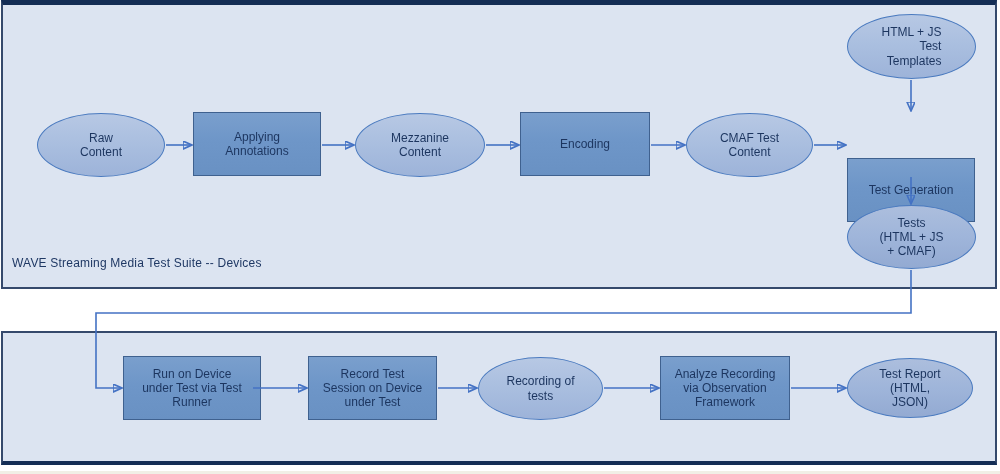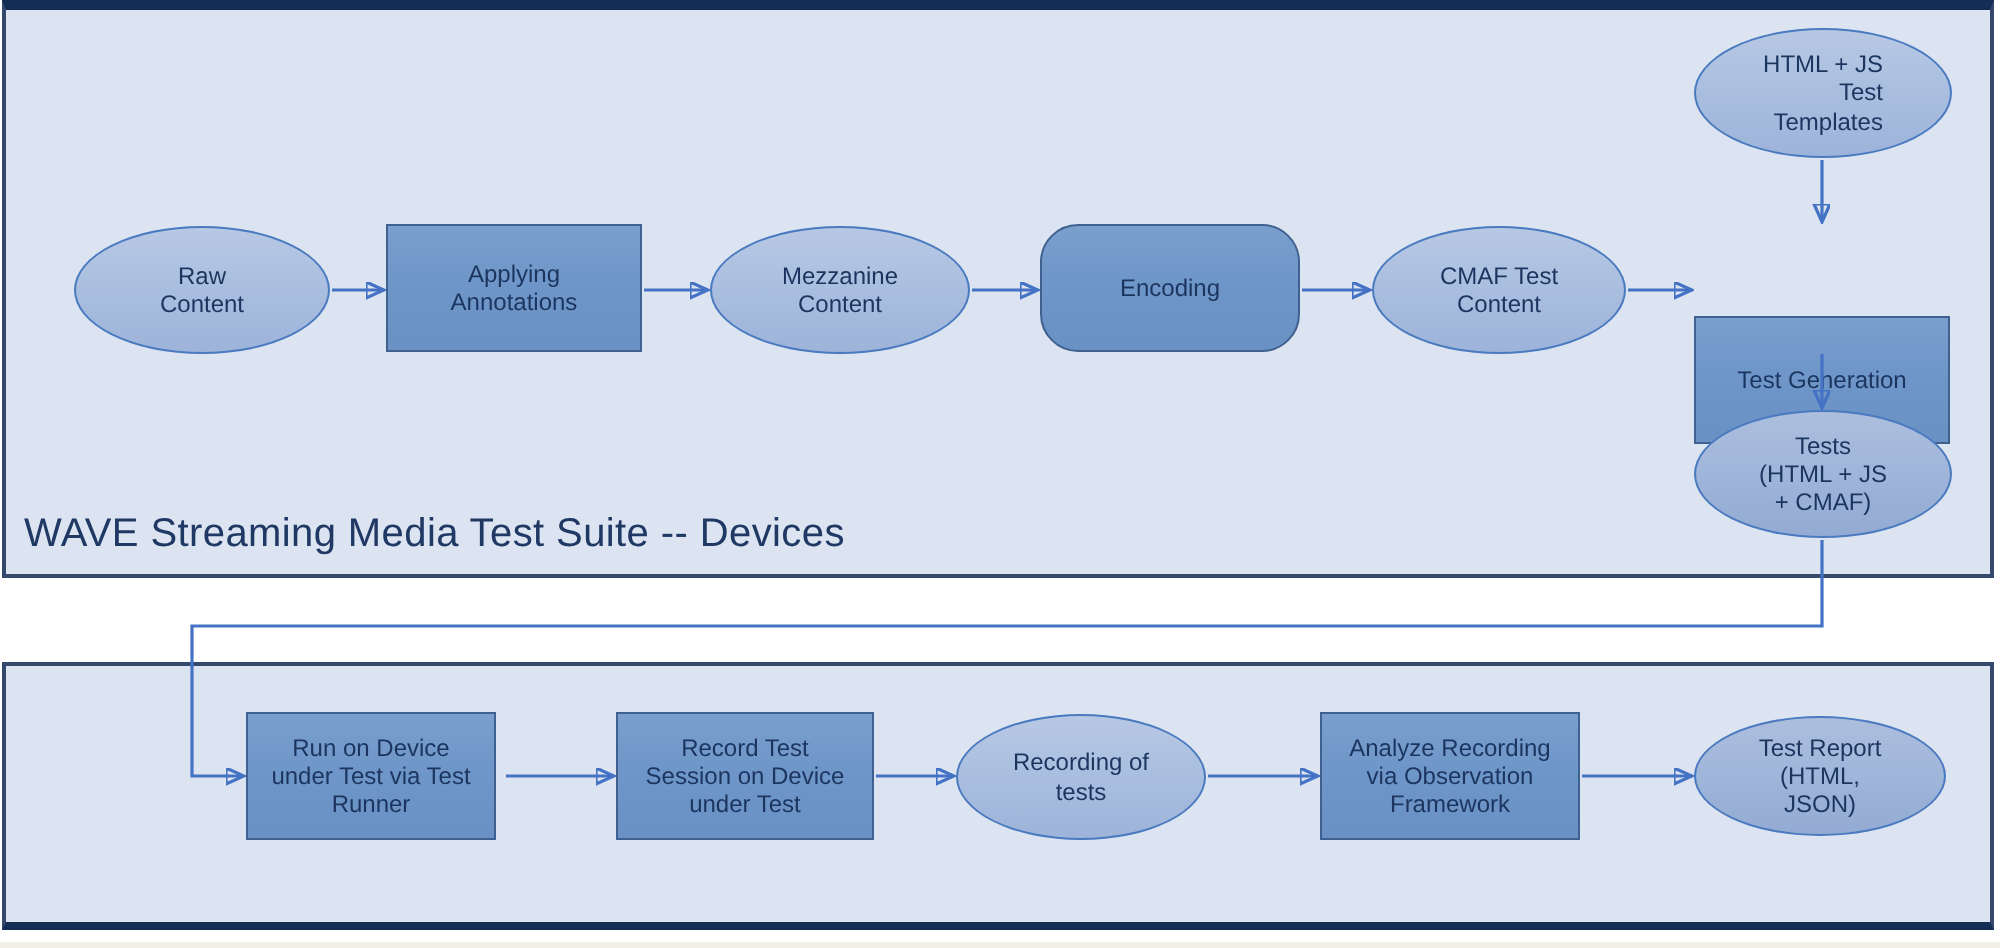--- a/index.html
+++ b/index.html
@@ -21,21 +21,21 @@
     left: 1px; top: 0; width: 996px; height: 289px;
     border-top: 5px solid #142d55;
   }
   .section.bottom {
     left: 1px; top: 331px; width: 996px; height: 134px;
     border-bottom: 4px solid #142d55;
   }
   .section-label {
     position: absolute;
     color: #1f3864;
-    font-size: 20px;
+    font-size: 12px;
     letter-spacing: 0.2px;
     white-space: nowrap;
   }
   .section-label.top { left: 12px; top: 256px; }
   .section-label.bottom { left: 12px; top: 436px; }
 
   .node {
     position: absolute;
     display: flex;
     align-items: center;
@@ -84,32 +84,32 @@
   <div class="section bottom"></div>
 
   <div class="section-label top">WAVE Streaming Media Test Suite -- Devices</div>
 
   <div class="node artifact" style="left:37px; top:113px; width:128px; height:64px;">Raw
 Content</div>
   <div class="node process" style="left:193px; top:112px; width:128px; height:64px;">Applying
 Annotations</div>
   <div class="node artifact" style="left:355px; top:113px; width:130px; height:64px;text-align:center;">Mezzanine
 Content</div>
-  <div class="node process" style="left:520px; top:112px; width:130px; height:64px;border-radius:19px;">Encoding</div>
+  <div class="node process" style="left:520px; top:112px; width:130px; height:64px;">Encoding</div>
   <div class="node artifact" style="left:686px; top:113px; width:127px; height:64px;">CMAF Test
 Content</div>
   <div class="node process" style="left:847px; top:112px; width:128px; height:64px;margin-top:46px;">Test Generation</div>
   <div class="node artifact" style="left:847px; top:14px; width:129px; height:65px;text-align:right;">HTML + JS
 Test
 Templates</div>
   <div class="node artifact darker" style="left:847px; top:205px; width:129px; height:64px;">Tests
 (HTML + JS
 + CMAF)</div>
 
-  <div class="node process" style="left:123px; top:356px; width:125px; height:64px;">Run on Device
+  <div class="node process" style="left:123px; top:356px; width:138px; height:64px;">Run on Device
 under Test via Test
 Runner</div>
   <div class="node process" style="left:308px; top:356px; width:129px; height:64px;">Record Test
 Session on Device
 under Test</div>
   <div class="node artifact" style="left:478px; top:357px; width:125px; height:63px;">Recording of
 tests</div>
   <div class="node process" style="left:660px; top:356px; width:130px; height:64px;">Analyze Recording
 via Observation
 Framework</div>

